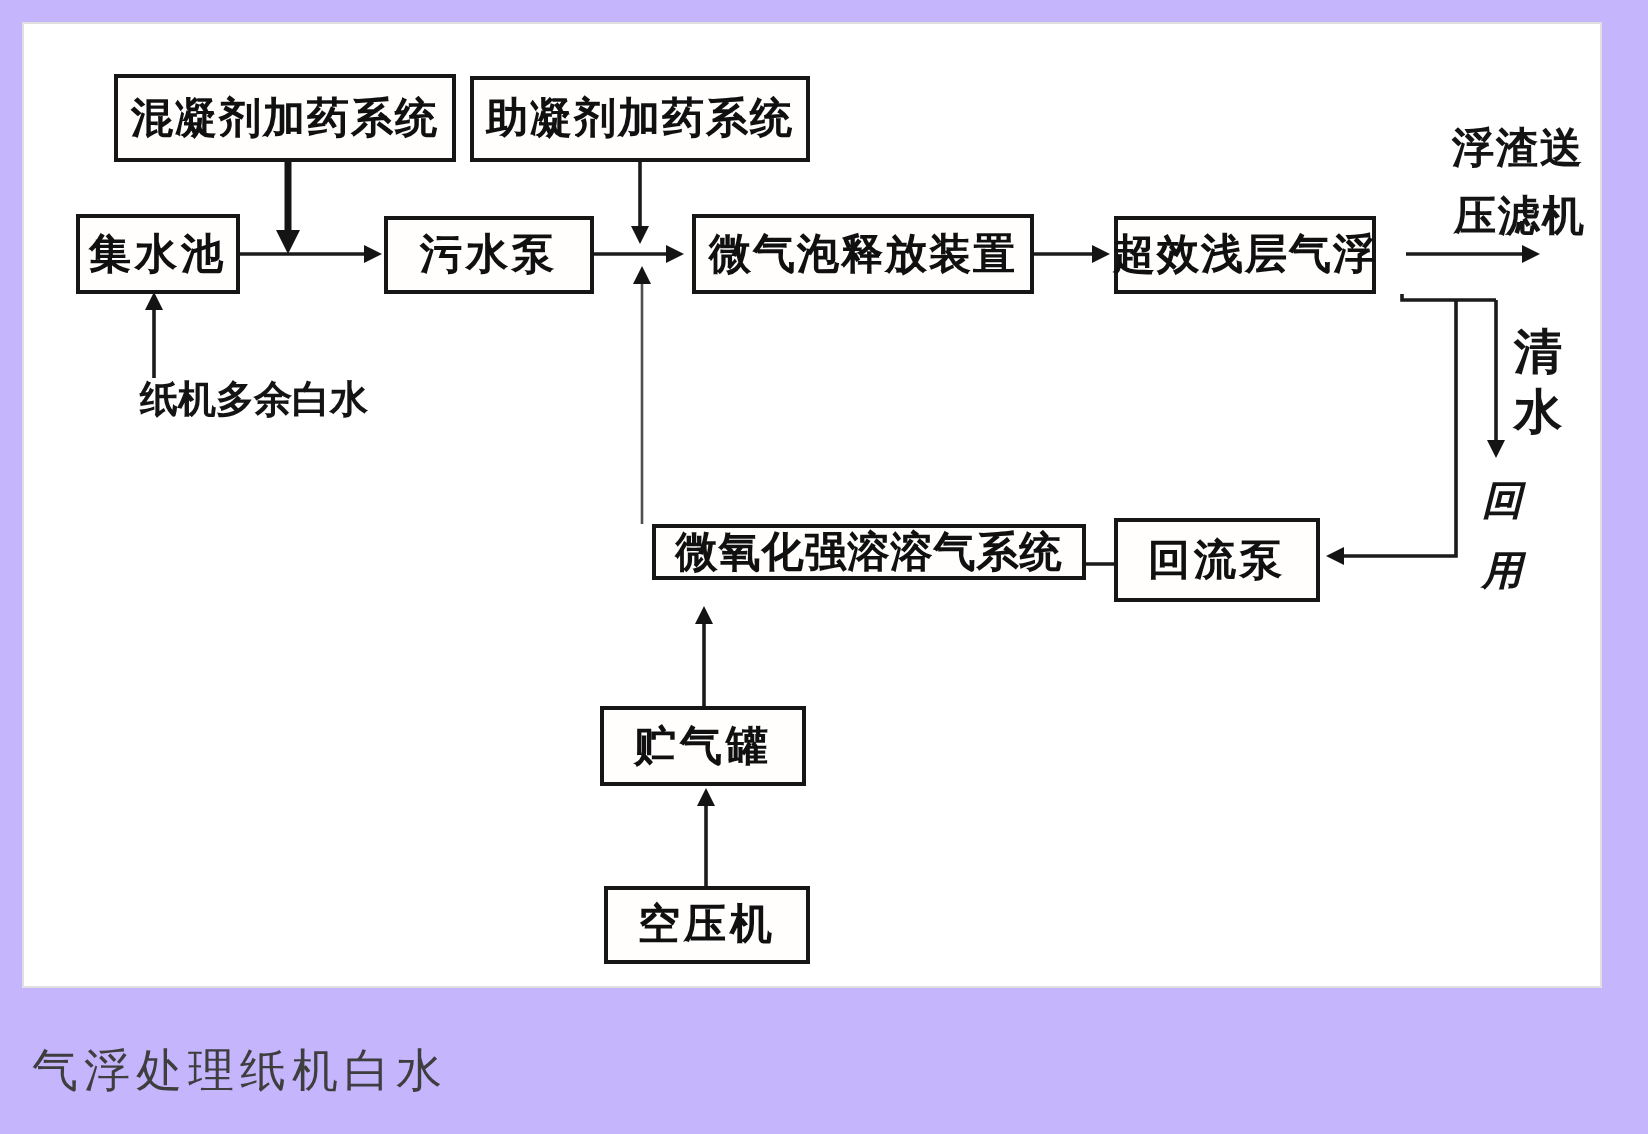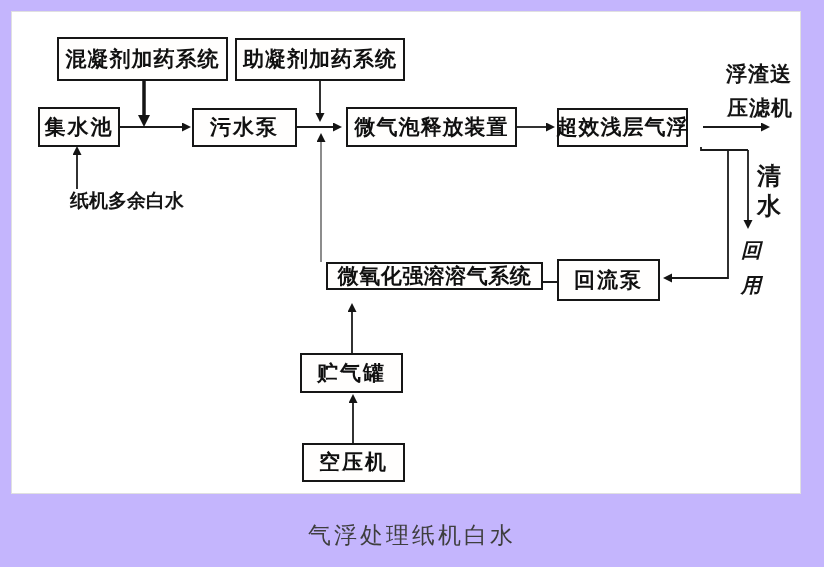--- a/index.html
+++ b/index.html
@@ -55,25 +55,26 @@
   }
   .lbl-influent   { left: 70px;  top: 191px; font-size: 19px; letter-spacing: 0px; text-align: center; }
   .lbl-scum-1     { left: 726px; top: 64px;  font-size: 21px; letter-spacing: 1px; }
   .lbl-scum-2     { left: 727px; top: 98px;  font-size: 21px; letter-spacing: 1px; }
   .lbl-clean      { left: 757px; top: 161px; width: 24px; font-size: 24px; line-height: 30px; }
   .lbl-reuse      { left: 739px; top: 233px; width: 24px; font-size: 20px; line-height: 35px; font-style: italic; }
   .caption {
     position: absolute;
     left: 0; top: 520px;
     width: 824px;
-    text-align: center;
+    text-align: left;
     font-size: 23px;
     color: #3e3e3e;
     letter-spacing: 3px;
     font-weight: 400;
+    padding-left: 16px;
   }
 
   
   .n-coagulant   { left: 57px;  top: 37px;  width: 171px; height: 44px; }
   .n-flocculant  { left: 235px; top: 38px;  width: 170px; height: 43px; font-family: Liberation Serif, serif; }
   .n-collection  { left: 38px;  top: 107px; width: 82px;  height: 40px; letter-spacing: 2px; }
   .n-sewage      { left: 192px; top: 108px; width: 105px; height: 39px; letter-spacing: 2px; }
   .n-bubble      { left: 346px; top: 107px; width: 171px; height: 40px; }
   .n-flotation   { left: 557px; top: 108px; width: 131px; height: 39px; }
   .n-dissolving  { left: 290px; top: 262px; width: 217px; height: 28px; letter-spacing: 0.5px; margin-left: 36px; }

